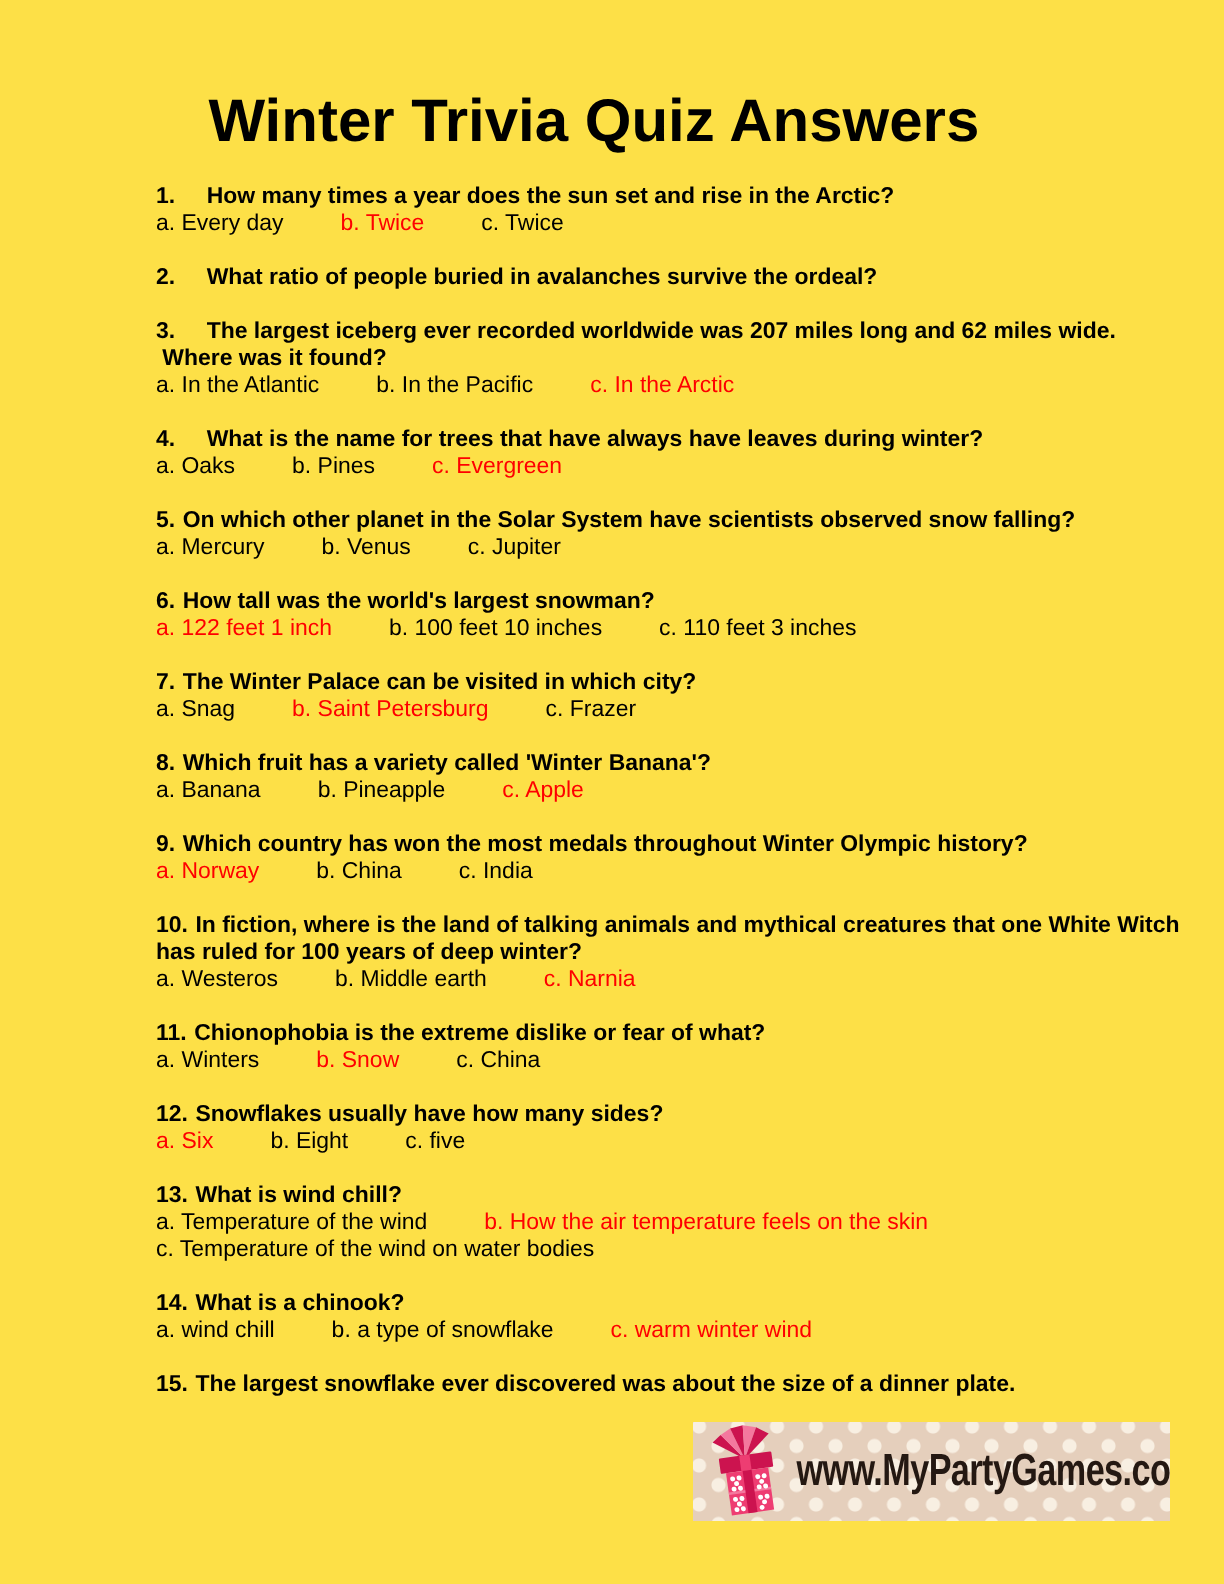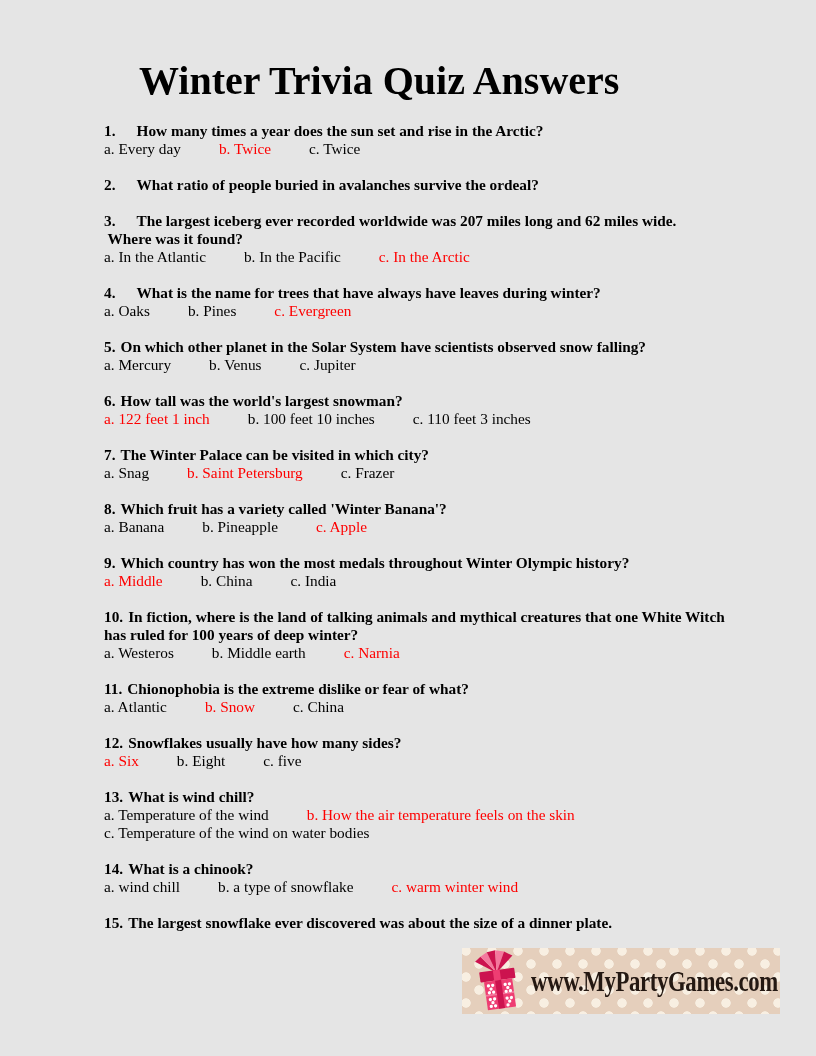--- a/index.html
+++ b/index.html
@@ -1,20 +1,20 @@
 <!DOCTYPE html>
 <html style="--accent: #fe0000; --banner-bg: #e5cfbc; --banner-dot: #f8efe2; --logo-text: #241812; --gift-pink: #ee3d72; --gift-mid: #f4789e; --gift-dark: #cc134f;"><head>
 <meta charset="utf-8">
 <style>
   html,body{margin:0;padding:0;background:#ffffff;}
   .page{
     position:relative;
     width:816px;height:1056px;
-    background:#e5e5e5;
-    font-family:Liberation Serif, serif;
+    background:#fde047;
+    font-family:Liberation Sans, sans-serif;
     color:#000000;
     overflow:hidden;
   }
   .title{
     margin:0;
     padding:57px 0 0 139px;
     font-size:40px;
     line-height:48px;
     font-weight:bold;
     letter-spacing:0px;
@@ -138,38 +138,38 @@
         <div class="q-line"><span class="q-num">8.</span><span class="num-gap"></span><span>Which fruit has a variety called 'Winter Banana'?</span></div>
         <div class="opt-line">
           <span class="opt">a. Banana</span>
           <span class="opt">b. Pineapple</span>
           <span class="opt correct">c. Apple</span>
         </div>
       </div>
       <div class="q-block">
         <div class="q-line"><span class="q-num">9.</span><span class="num-gap"></span><span>Which country has won the most medals throughout Winter Olympic history?</span></div>
         <div class="opt-line">
-          <span class="opt correct">a. Middle</span>
+          <span class="opt correct">a. Norway</span>
           <span class="opt">b. China</span>
           <span class="opt">c. India</span>
         </div>
       </div>
       <div class="q-block">
         <div class="q-line"><span class="q-num">10.</span><span class="num-gap"></span><span>In fiction, where is the land of talking animals and mythical creatures that one White Witch</span></div>
         <div class="q-line">has ruled for 100 years of deep winter?</div>
         <div class="opt-line">
           <span class="opt">a. Westeros</span>
           <span class="opt">b. Middle earth</span>
           <span class="opt correct">c. Narnia</span>
         </div>
       </div>
       <div class="q-block">
         <div class="q-line"><span class="q-num">11.</span><span class="num-gap"></span><span>Chionophobia is the extreme dislike or fear of what?</span></div>
         <div class="opt-line">
-          <span class="opt">a. Atlantic</span>
+          <span class="opt">a. Winters</span>
           <span class="opt correct">b. Snow</span>
           <span class="opt">c. China</span>
         </div>
       </div>
       <div class="q-block">
         <div class="q-line"><span class="q-num">12.</span><span class="num-gap"></span><span>Snowflakes usually have how many sides?</span></div>
         <div class="opt-line">
           <span class="opt correct">a. Six</span>
           <span class="opt">b. Eight</span>
           <span class="opt">c. five</span>

